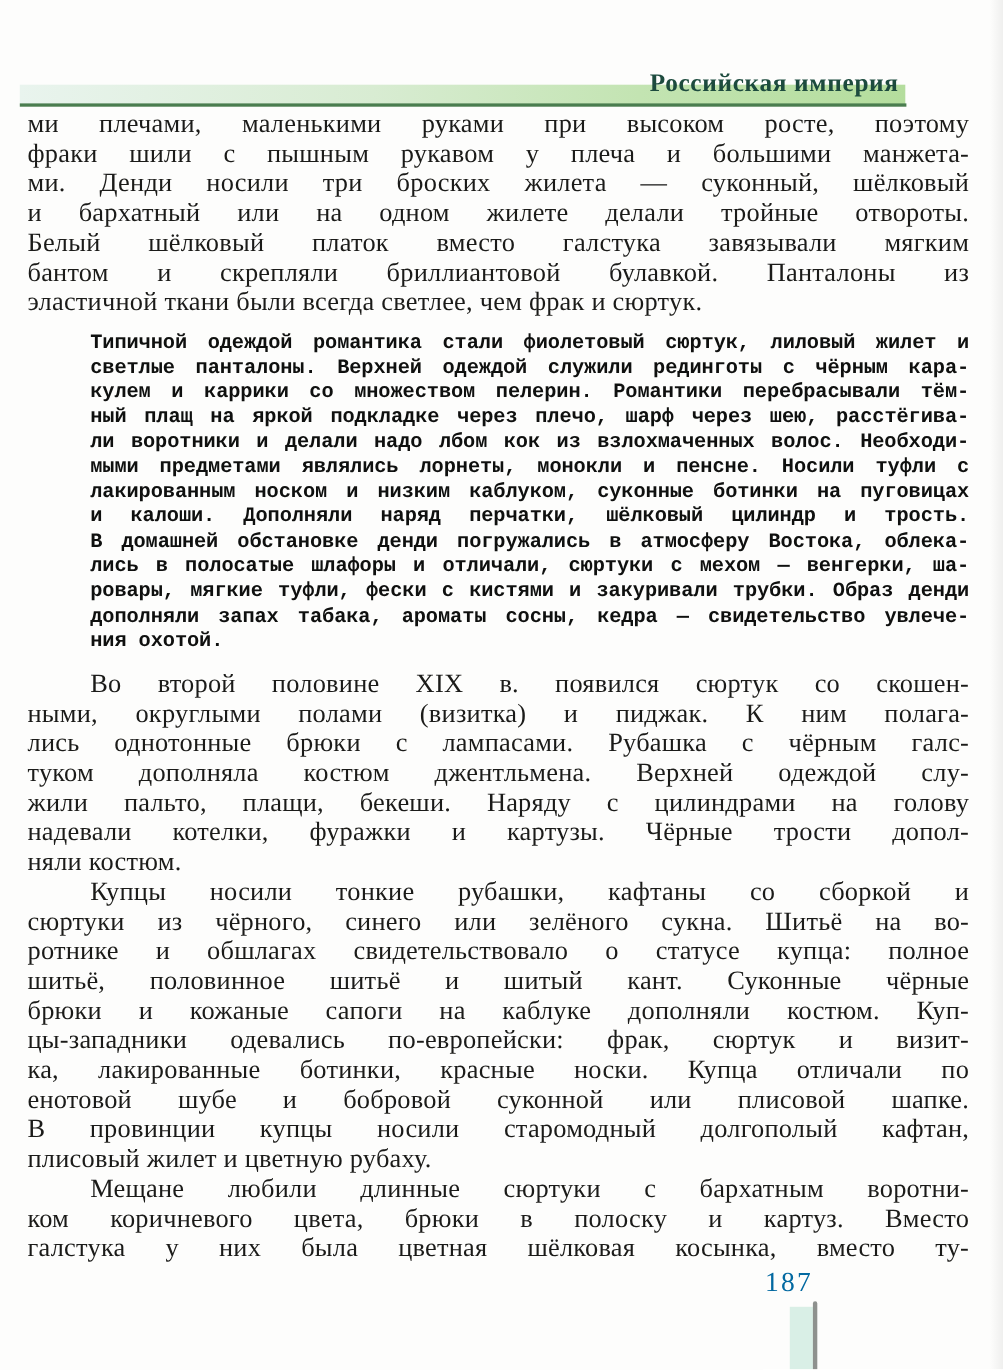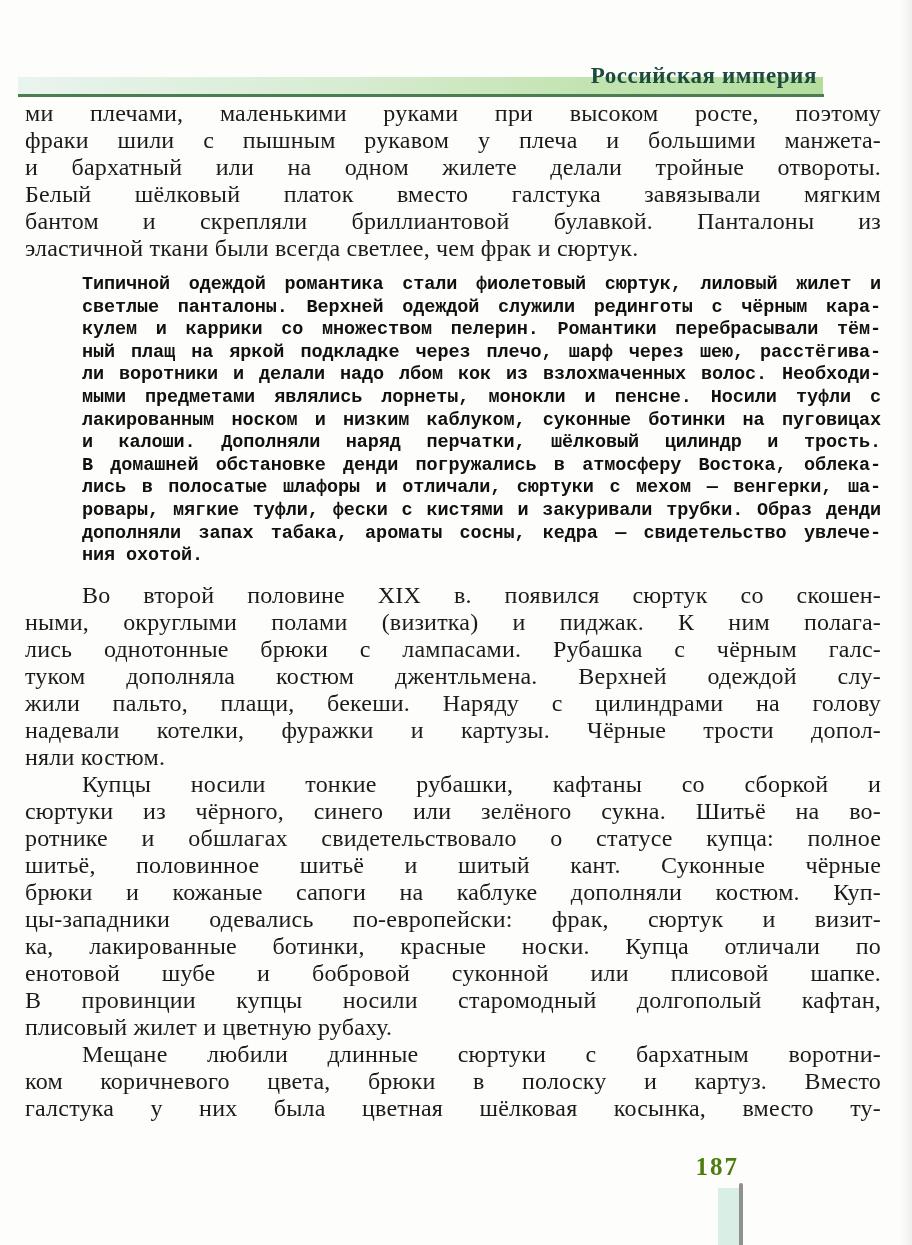--- a/index.html
+++ b/index.html
@@ -69,23 +69,23 @@
     font-size: 18.5px;
     line-height: 22.6px;
     letter-spacing: -0.1px;
     color: #0f100f;
   }
   
   .page-number {
     position: absolute;
     top: 1153px; right: 173px;
     font-size: 25px;
-    font-weight: bold;
+    font-weight: normal;
     letter-spacing: 2px;
-    color: #4d7c0f;
+    color: #0369a1;
   }
   
   .bottom-bar {
     position: absolute;
     left: 718px; top: 1188px;
     width: 21px; height: 57px;
     background: var(--bottom-bar, #d9efe6);
   }
   .bottom-bar-line {
     position: absolute;
@@ -102,20 +102,21 @@
 
   <div class="header-band"></div>
   <div class="header-rule"></div>
   <div class="section-title">Российская империя</div>
 
   <div class="text-col">
 
     <div class="bodytext para-end">
         <div class="tline">ми плечами, маленькими руками при высоком росте, поэтому</div>
         <div class="tline">фраки шили с пышным рукавом у плеча и большими манжета-</div>
+        <div class="tline">ми. Денди носили три броских жилета — суконный, шёлковый</div>
         <div class="tline">и бархатный или на одном жилете делали тройные отвороты.</div>
         <div class="tline">Белый шёлковый платок вместо галстука завязывали мягким</div>
         <div class="tline">бантом и скрепляли бриллиантовой булавкой. Панталоны из</div>
         <div class="tline">эластичной ткани были всегда светлее, чем фрак и сюртук.</div>
       </div>
 
     <div class="inset para-end">
         <div class="tline">Типичной одеждой романтика стали фиолетовый сюртук, лиловый жилет и</div>
         <div class="tline">светлые панталоны. Верхней одеждой служили рединготы с чёрным кара-</div>
         <div class="tline">кулем и каррики со множеством пелерин. Романтики перебрасывали тём-</div>

